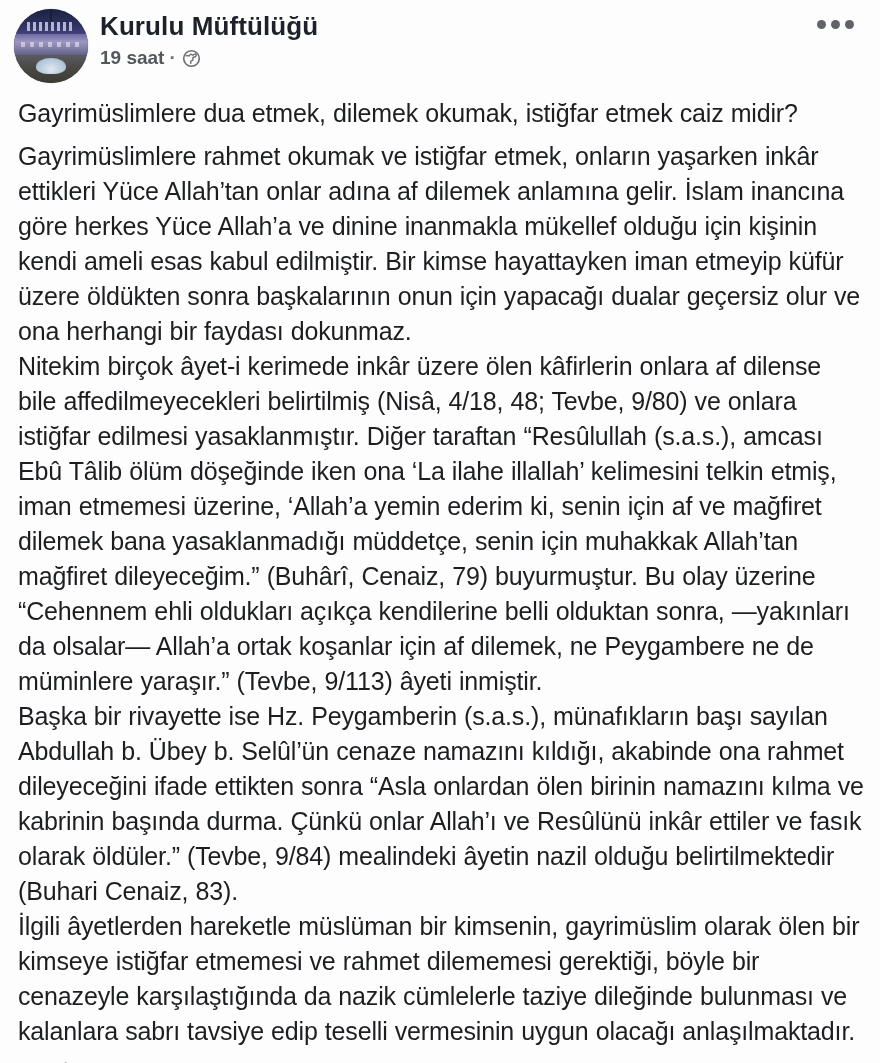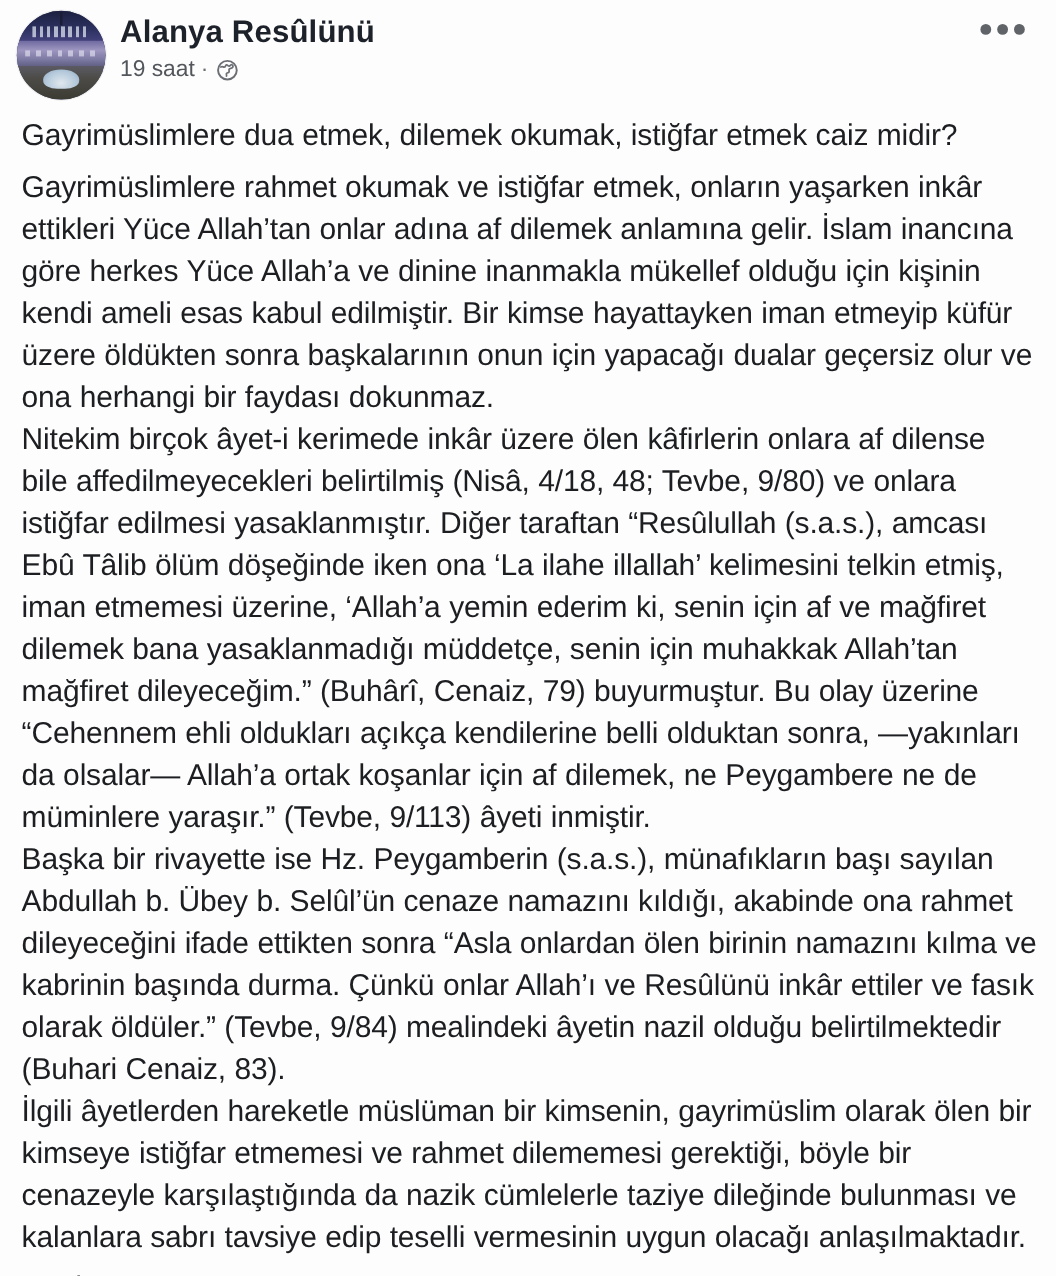--- a/index.html
+++ b/index.html
@@ -122,20 +122,21 @@
     line-height: 30px;
     white-space: nowrap;
   }
   .meta-row {
     display: flex;
     align-items: center;
     margin-top: 6px;
     color: #53575c;
     font-size: 19px;
     line-height: 22px;
+    font-weight: bold;
   }
   .meta-sep {
     margin: 0 5px;
     color: #6b6f74;
   }
   .globe-icon {
     display: inline-flex;
     width: 19px;
     height: 19px;
     margin-left: 1px;
@@ -194,21 +195,21 @@
       <div class="sky"></div>
       <div class="antenna"></div>
       <div class="crest"></div>
       <div class="band"></div>
       <div class="crest2"></div>
       <div class="ground"></div>
       <div class="dome"></div>
     </div>
 
     <div class="header-text">
-      <div class="page-name">Alanya Resûlünü</div>
+      <div class="page-name">Kurulu Müftülüğü</div>
       <div class="meta-row">
         <span>19 saat</span>
         <span class="meta-sep">·</span>
         <span class="globe-icon">
           <svg viewBox="0 0 20 20" width="19" height="19" aria-hidden="true">
             <circle cx="10" cy="10" r="8.2" fill="none" stroke="currentColor" stroke-width="1.7"></circle>
             <path d="M4.2 7.2 C5.6 6.4 6.6 7.6 7.6 7.2 C8.4 6.9 8.2 5.6 9.2 5.4
                      C10.3 5.2 10.6 6.6 11.6 6.4 C12.6 6.2 12.9 4.9 14 5.2
                      C15.1 5.5 15.2 7 14.4 7.8 C13.6 8.6 12.2 8.2 11.6 9
                      C11 9.8 11.9 10.8 11.4 11.6 C10.9 12.4 9.6 12.1 9.2 12.9

